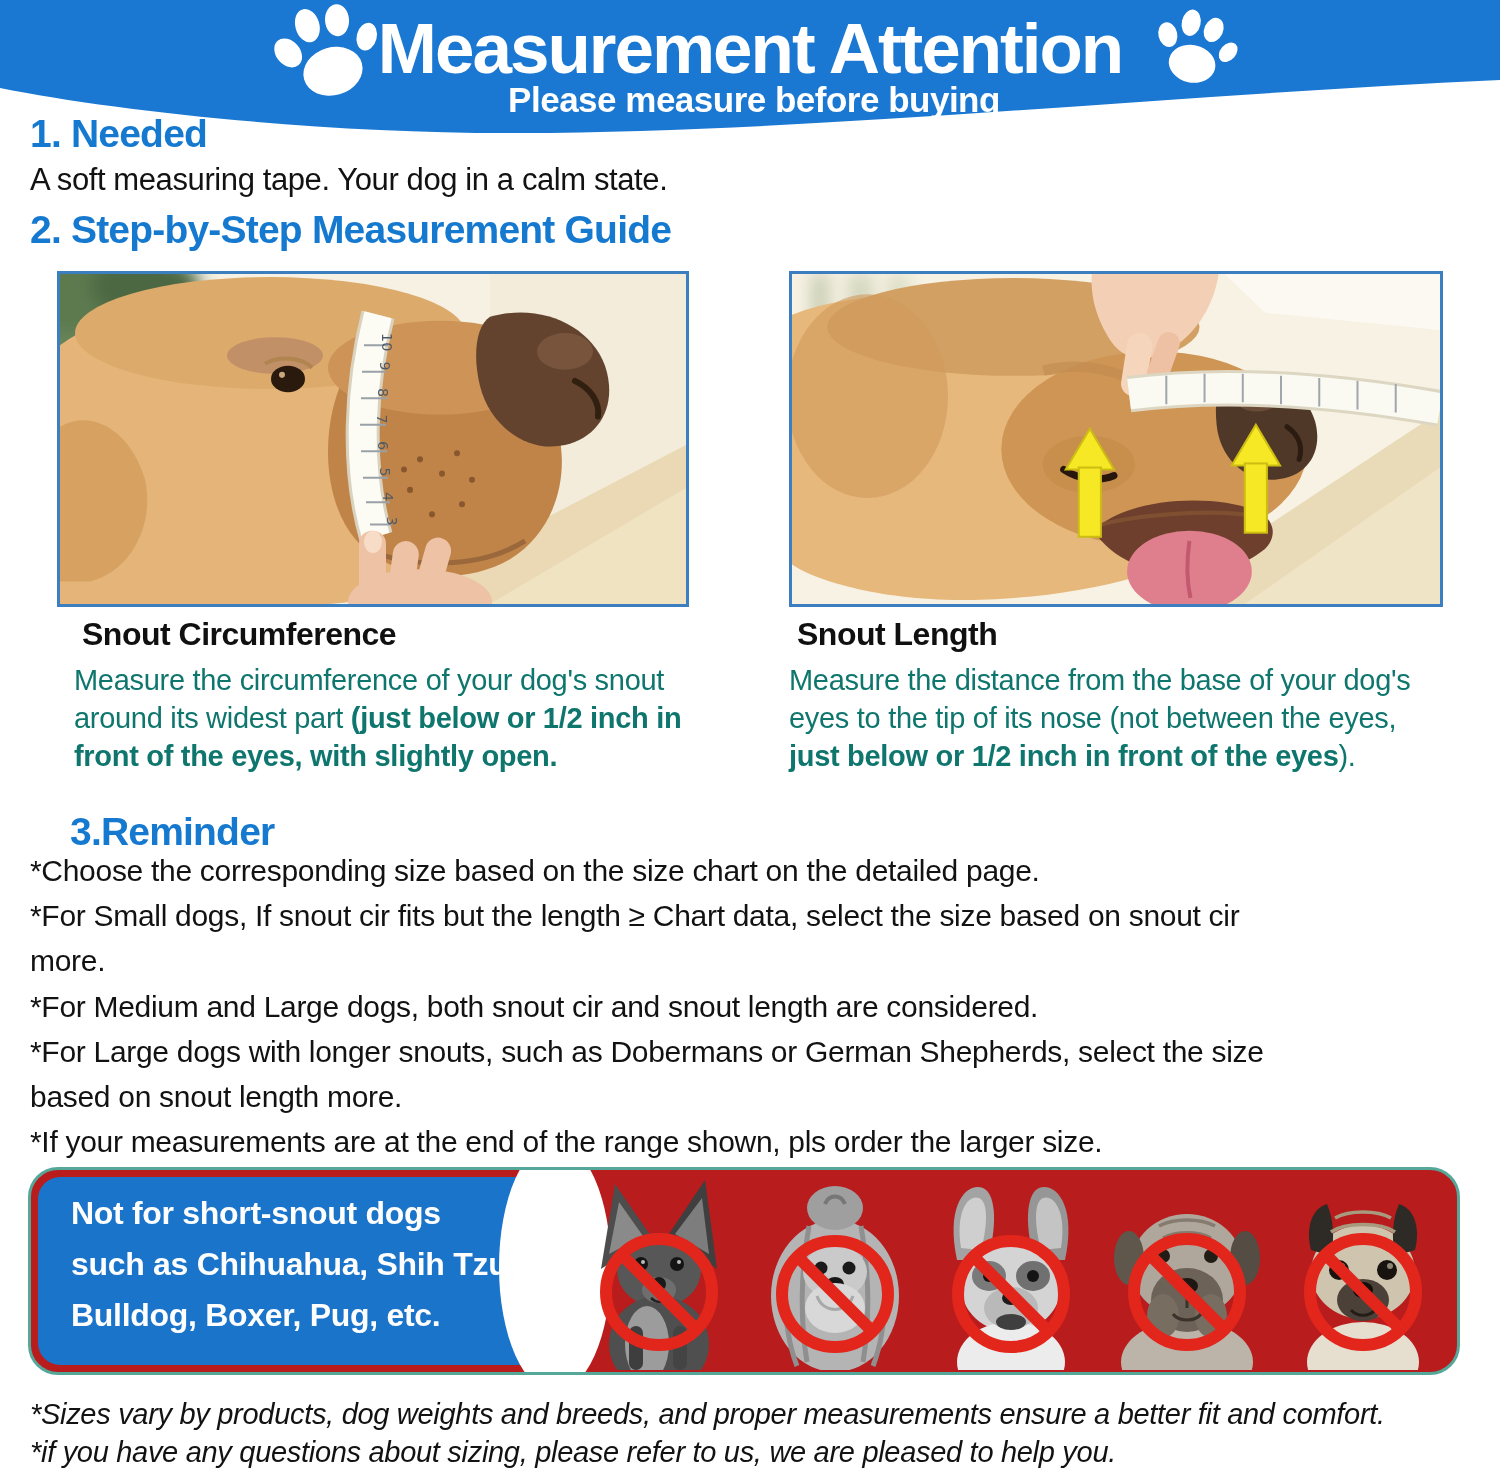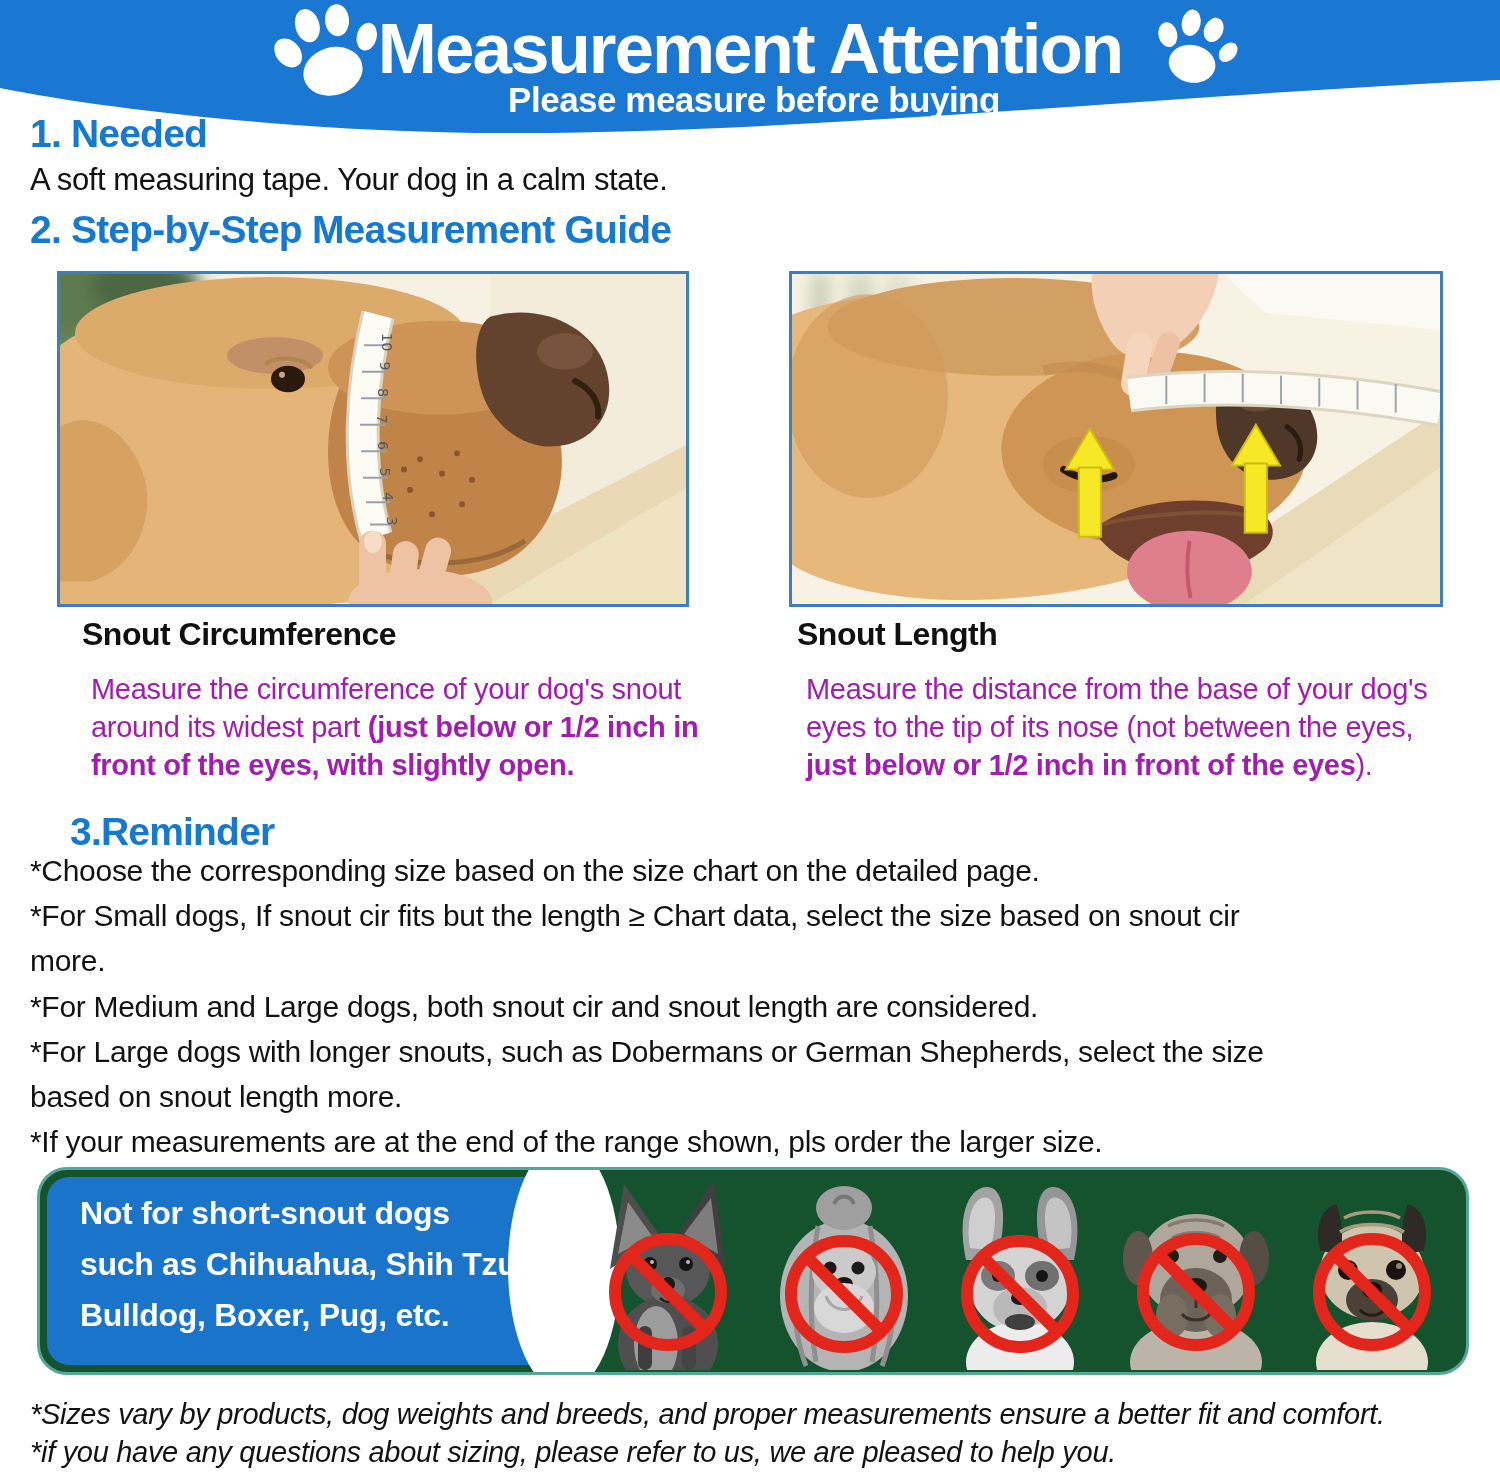--- a/index.html
+++ b/index.html
@@ -14,27 +14,27 @@
   .paw{position:absolute;}
   
   .sec-head{position:absolute;left:30px;font-size:39px;font-weight:bold;color:#1679d0;letter-spacing:-0.8px;text-align:right;}
   .body-line{position:absolute;left:30px;font-size:31px;letter-spacing:-0.4px;color:#121212;}
   
   .photo{position:absolute;top:271px;height:330px;border:3px solid #3c7fc0;background:#f6f1e3;box-sizing:content-box;}
   .photo svg{display:block;width:100%;height:100%;}
   
   .caption{position:absolute;top:616px;}
   .cap-title{font-size:32px;font-weight:bold;letter-spacing:-0.5px;margin:0 0 8px 8px;color:#101010;}
-  .cap-text{font-size:29px;line-height:38px;letter-spacing:-0.3px;margin:17px;color:#a21caf;}
+  .cap-text{font-size:29px;line-height:38px;letter-spacing:-0.3px;margin:0;color:#0f766e;}
   .cap-text .b{font-weight:bold;}
   
   .rem-item{position:absolute;left:30px;width:1420px;font-size:30px;line-height:45px;
     letter-spacing:-0.3px;white-space:pre-wrap;color:#121212;}
   
-  #panel{position:absolute;left:37px;top:1167px;width:1432px;height:208px;background:#14532d;
+  #panel{position:absolute;left:28px;top:1167px;width:1432px;height:208px;background:#b91c1c;
     border:3px solid #55a79a;border-radius:30px;overflow:hidden;box-sizing:border-box;}
   #panel-blue{position:absolute;left:7px;top:7px;width:515px;height:188px;background:#1a74c9;border-radius:22px;}
   #panel-bite{position:absolute;left:468px;top:-28px;width:112px;height:250px;background:#fff;border-radius:50%;}
   #panel-text{position:absolute;left:40px;top:18px;}
   .panel-line{font-size:32px;font-weight:bold;color:#fefeff;line-height:51px;letter-spacing:-0.3px;}
   #dogs{position:absolute;left:540px;top:4px;width:880px;height:196px;display:flex;}
   .dog{flex:1;position:relative;}
   .dog svg{display:block;width:100%;height:100%;}
   
   .footer-line{position:absolute;left:30px;width:1450px;font-size:29px;letter-spacing:-0.3px;color:#121212;font-style:italic;}

